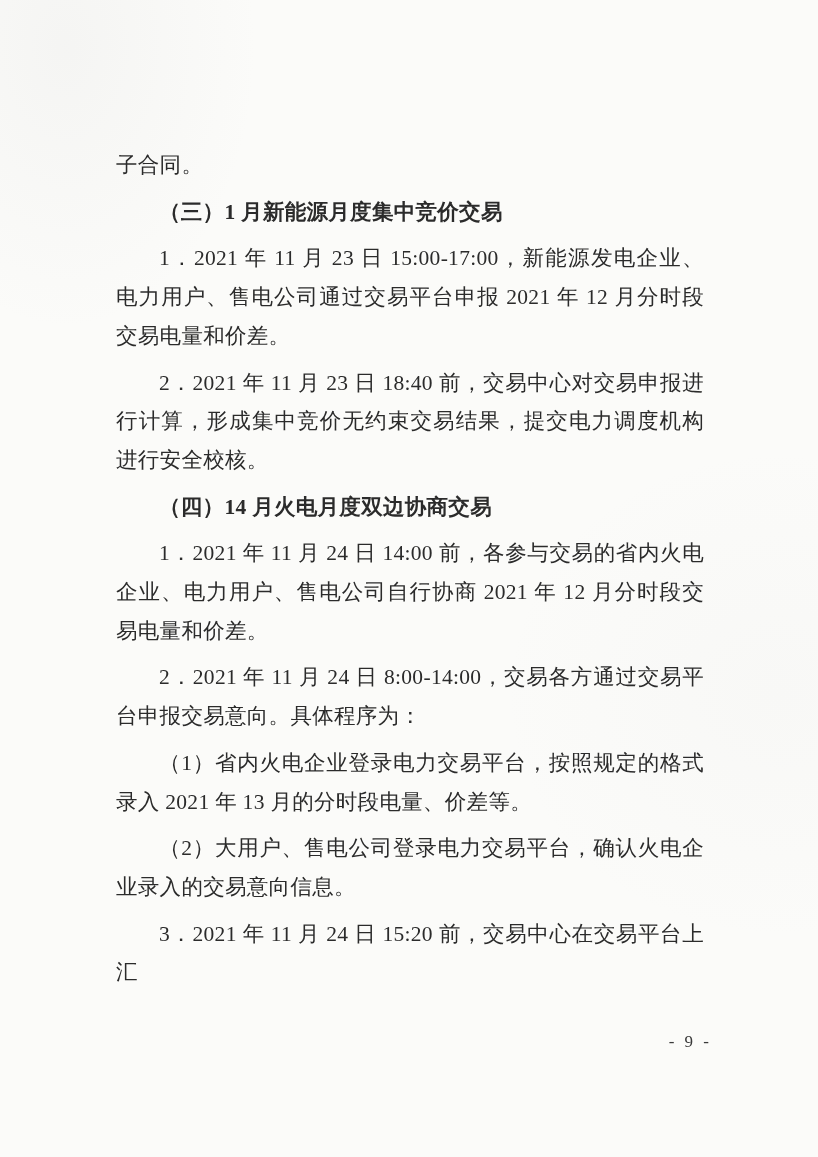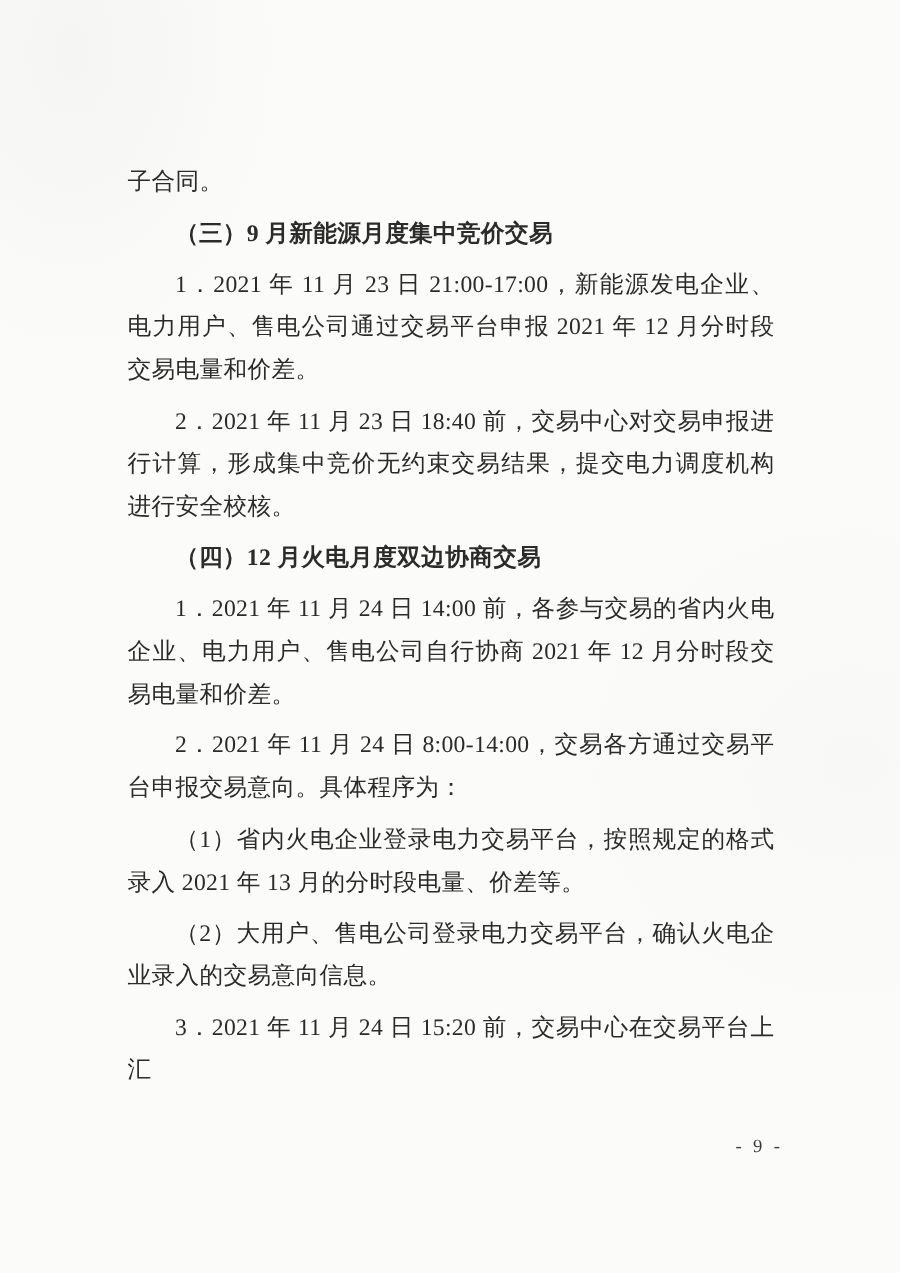--- a/index.html
+++ b/index.html
@@ -53,28 +53,28 @@
     letter-spacing: 3px;
     color: #3a3a3a;
   }
 </style>
 </head>
 <body>
 
 <div class="page">
   <p class="para no-indent">子合同。</p>
 
-  <p class="para heading">（三）9 月新能源月度集中竞价交易</p>
+  <p class="para heading">（三）1 月新能源月度集中竞价交易</p>
 
-  <p class="para">1．2021 年 11 月 23 日 21:00-17:00，新能源发电企业、电力用户、售电公司通过交易平台申报 2021 年 12 月分时段交易电量和价差。</p>
+  <p class="para">1．2021 年 11 月 23 日 15:00-17:00，新能源发电企业、电力用户、售电公司通过交易平台申报 2021 年 12 月分时段交易电量和价差。</p>
 
   <p class="para">2．2021 年 11 月 23 日 18:40 前，交易中心对交易申报进行计算，形成集中竞价无约束交易结果，提交电力调度机构进行安全校核。</p>
 
 
-  <p class="para heading">（四）12 月火电月度双边协商交易</p>
+  <p class="para heading">（四）14 月火电月度双边协商交易</p>
 
   <p class="para">1．2021 年 11 月 24 日 14:00 前，各参与交易的省内火电企业、电力用户、售电公司自行协商 2021 年 12 月分时段交易电量和价差。</p>
 
   <p class="para">2．2021 年 11 月 24 日 8:00-14:00，交易各方通过交易平台申报交易意向。具体程序为：</p>
 
   <p class="para">（1）省内火电企业登录电力交易平台，按照规定的格式录入 2021 年 13 月的分时段电量、价差等。</p>
 
   <p class="para">（2）大用户、售电公司登录电力交易平台，确认火电企业录入的交易意向信息。</p>
 
   <p class="para">3．2021 年 11 月 24 日 15:20 前，交易中心在交易平台上汇</p>

